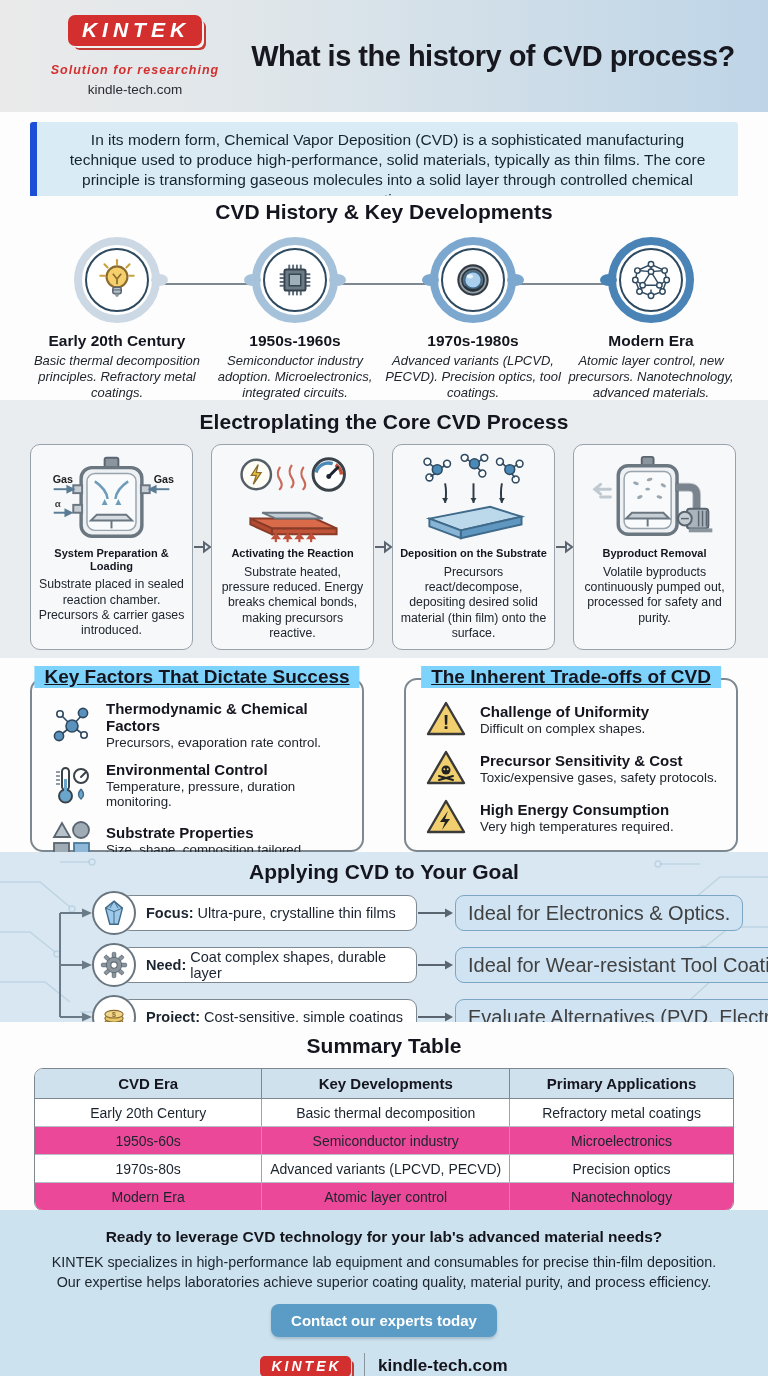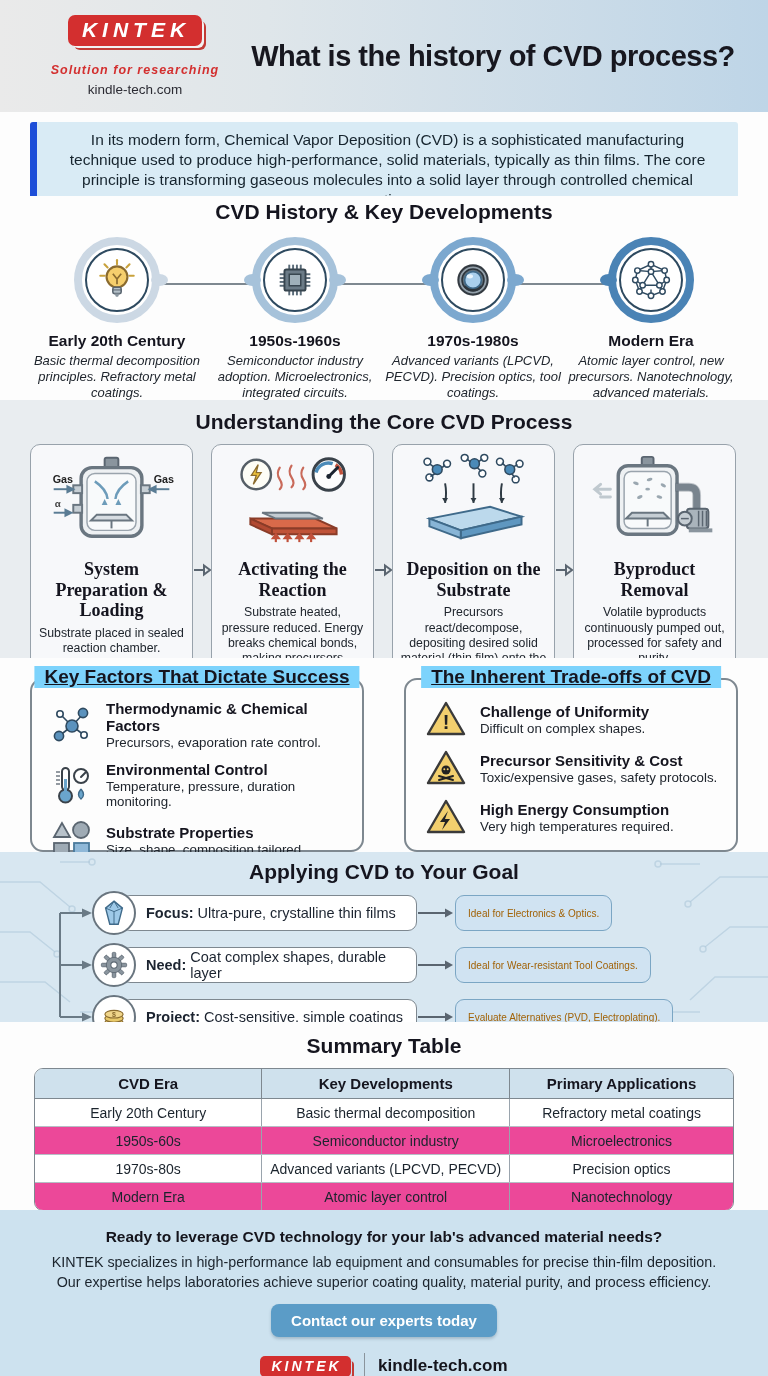--- a/index.html
+++ b/index.html
@@ -53,21 +53,21 @@
 
   
   .process { height: 258px; background: #e9edf0; padding: 10px 30px 0 30px; }
   .proc-row { display: flex; align-items: stretch; margin-top: 10px; }
   .proc-card {
     width: 163px; background: #f7f8fa; border: 1.5px solid #98a2ab; border-radius: 10px;
     padding: 8px 7px; text-align: center;
   }
   .proc-arrow { width: 18px; display: flex; align-items: center; justify-content: center; }
   .proc-icon { height: 92px; display: flex; align-items: center; justify-content: center; }
-  .proc-title { font-size: 18px; font-weight: 800; line-height: 1.15; color: #15151f; margin-top: 14px; font-family: Liberation Serif, serif; }
+  .proc-title { font-size: 11px; font-weight: 800; line-height: 1.15; color: #15151f; margin-top: 2px; }
   .proc-desc { font-size: 12.3px; line-height: 1.25; margin-top: 5px; color: #20262e; }
 
   
   .factors { height: 194px; background: #fdfdfd; padding: 20px 30px 0 30px; display: flex; gap: 40px; }
   .fcard { position: relative; border: 2px solid #7e8890; border-radius: 13px; padding: 20px 14px 10px 18px; flex: 1; }
   .fcard-title {
     position: absolute; top: -14px; left: 50%; transform: translateX(-50%);
     background: #7dd3fc; padding: 0 10px; white-space: nowrap;
     font-size: 19px; font-weight: 800; color: #15151f; text-decoration: underline;
   }
@@ -88,21 +88,21 @@
   }
   .goal-pill {
     background: #fff; border: 1.5px solid #7e8890; border-radius: 9px; height: 36px;
     display: flex; align-items: center; padding: 0 10px 0 24px; margin-left: -15px;
     font-size: 14.5px; width: 296px; flex: 0 0 auto; position: relative; z-index: 1;
   }
   .goal-pill b { margin-right: 4px; }
   .goal-arrow { width: 38px; flex: 0 0 auto; display: flex; align-items: center; justify-content: center; }
   .goal-result {
     background: #d0e3f2; border: 1.5px solid #7ba6c4; border-radius: 9px; height: 36px;
-    display: flex; align-items: center; padding: 0 12px; font-size: 10px; white-space: nowrap; color: #a16207;
+    display: flex; align-items: center; padding: 0 12px; font-size: 20px; white-space: nowrap; color: #404040;
   }
   .goal-connector { position: absolute; left: 56px; top: 0; }
 
   
   .summary { height: 188px; background: #fdfdfd; padding: 12px 34px 0 34px; }
   .table-wrap { margin-top: 10px; border: 1.5px solid #7e8890; border-radius: 9px; overflow: hidden; background: #fff; }
   table { width: 100%; border-collapse: collapse; }
   th { background: #cfe1ed; font-size: 15px; font-weight: 800; color: #15151f; padding: 6px 4px; border-right: 1.5px solid #7e8890; border-bottom: 1.5px solid #7e8890; }
   td { font-size: 14px; text-align: center; padding: 5.5px 4px; border-right: 1px solid #9aa4ad; border-bottom: 1px solid #b6bec5; color: #1b242d; }
   th:last-child, td:last-child { border-right: none; }
@@ -249,21 +249,21 @@
           </svg>
         </div>
       </div>
       <div class="era">Modern Era</div>
       <div class="era-desc">Atomic layer control, new precursors. Nanotechnology, advanced materials.</div>
     </div>
   </div>
 </section>
 
 <section class="process">
-  <h2 class="sec-title">Understanding the Core CVD Process</h2>
+  <h2 class="sec-title">Electroplating the Core CVD Process</h2>
   <div class="proc-row">
 
     <div class="proc-card">
       <div class="proc-icon">
         <svg width="150" height="92" viewBox="0 0 150 92">
           <rect x="68" y="4" width="14" height="12" rx="2" fill="#8a959e" stroke="#5a6570" stroke-width="2"></rect>
           <rect x="44" y="14" width="62" height="70" rx="11" fill="#eef1f3" stroke="#6a7680" stroke-width="3.5"></rect>
           <rect x="50" y="20" width="50" height="58" rx="8" fill="#f8fafb" stroke="#9aa4ad" stroke-width="1.5"></rect>
           <rect x="36" y="32" width="9" height="8" fill="#c6ced4" stroke="#6a7680" stroke-width="2"></rect>
           <rect x="36" y="52" width="9" height="8" fill="#c6ced4" stroke="#6a7680" stroke-width="2"></rect>

